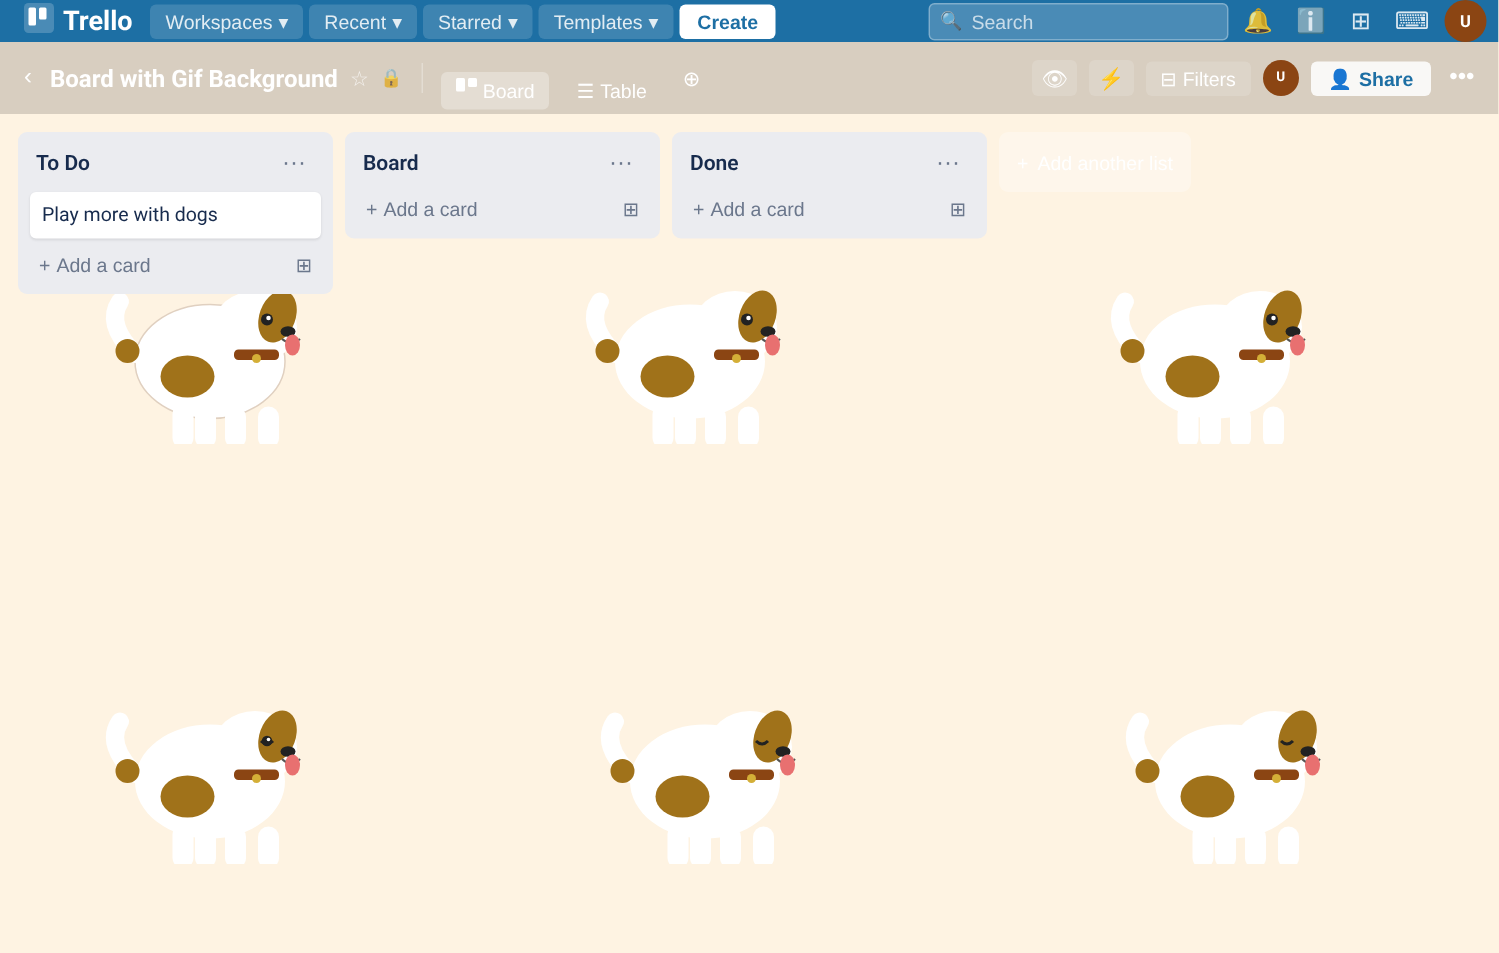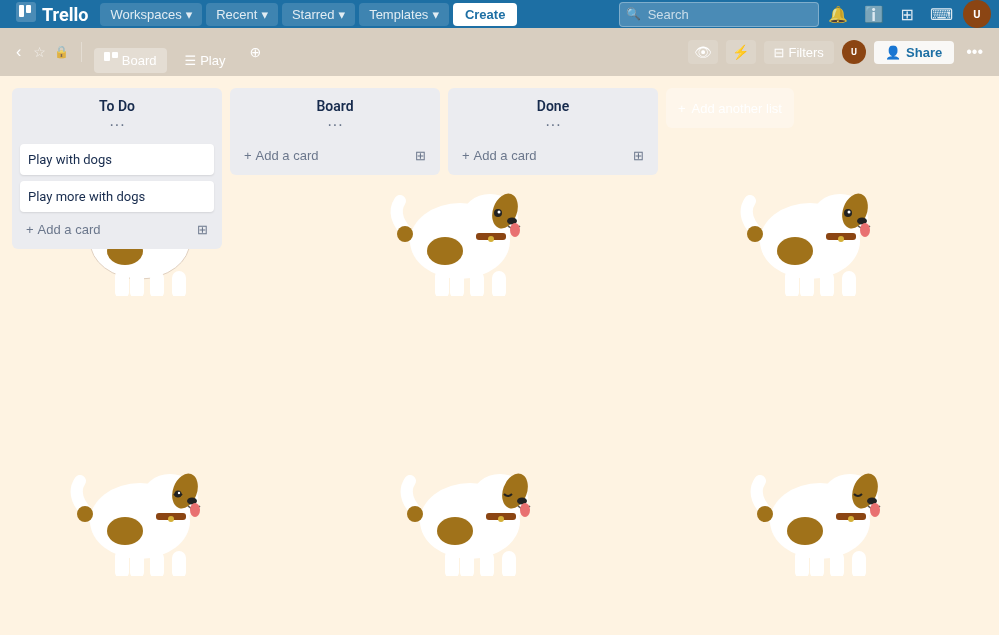--- a/index.html
+++ b/index.html
@@ -89,21 +89,20 @@
       display: flex;
       flex-direction: column;
       gap: 6px;
       max-height: calc(100% - 20px);
     }
     .list-header {
       display: flex;
       justify-content: space-between;
       align-items: center;
       padding: 2px 4px;
-      flex-direction: column;
     }
     .list-title { font-weight: 600; font-size: 14px; color: #172b4d; }
     .list-menu-btn { background: transparent; border: none; cursor: pointer; color: #6b778c; font-size: 16px; padding: 2px 6px; border-radius: 4px; }
 
     .card {
       background: white;
       border-radius: 4px;
       padding: 8px;
       font-size: 13px;
       color: #172b4d;
@@ -195,38 +194,39 @@
   </button>
   <div class="avatar">
     <span>U</span>
   </div>
 </nav>
 
 <div class="board-header">
   <button class="board-collapse-btn">
     <span>‹</span>
   </button>
+  <span class="board-title">Board with Gif Background</span>
   <button class="board-star">
     <span>☆</span>
   </button>
   <span class="board-lock">🔒</span>
   <div class="board-divider"></div>
 
   <button class="board-view-btn active">
     <span>
       <svg width="14" height="14" viewBox="0 0 14 14" fill="currentColor">
         <rect x="0" y="0" width="6" height="9" rx="1"></rect>
         <rect x="8" y="0" width="6" height="6" rx="1"></rect>
       </svg>
     </span>
     <span>Board</span>
   </button>
   <button class="board-view-btn">
     <span>☰</span>
-    <span>Play</span>
+    <span>Table</span>
   </button>
   <button class="board-more-btn">
     <span>⊕</span>
   </button>
 
   <div class="board-spacer"></div>
 
   <button class="automation-btn">
     <span>👁</span>
   </button>
@@ -390,23 +390,20 @@
       <rect x="112" y="125" width="14" height="28" rx="7" fill="white"></rect>
       <rect x="55" y="123" width="14" height="30" rx="7" fill="white"></rect>
       <rect x="70" y="123" width="14" height="30" rx="7" fill="white"></rect>
     </svg>
   </div>
 
   <div class="list" style="position: relative; z-index: 10;">
     <div class="list-header">
       <span class="list-title">To Do</span>
       <button class="list-menu-btn">···</button>
-    </div>
-    <div class="card">
-      <span>Play with dogs</span>
     </div>
     <div class="card">
       <span>Play more with dogs</span>
     </div>
     <button class="add-card-btn">
       <span>+</span>
       <span>Add a card</span>
       <span class="add-card-icon-right">⊞</span>
     </button>
   </div>

